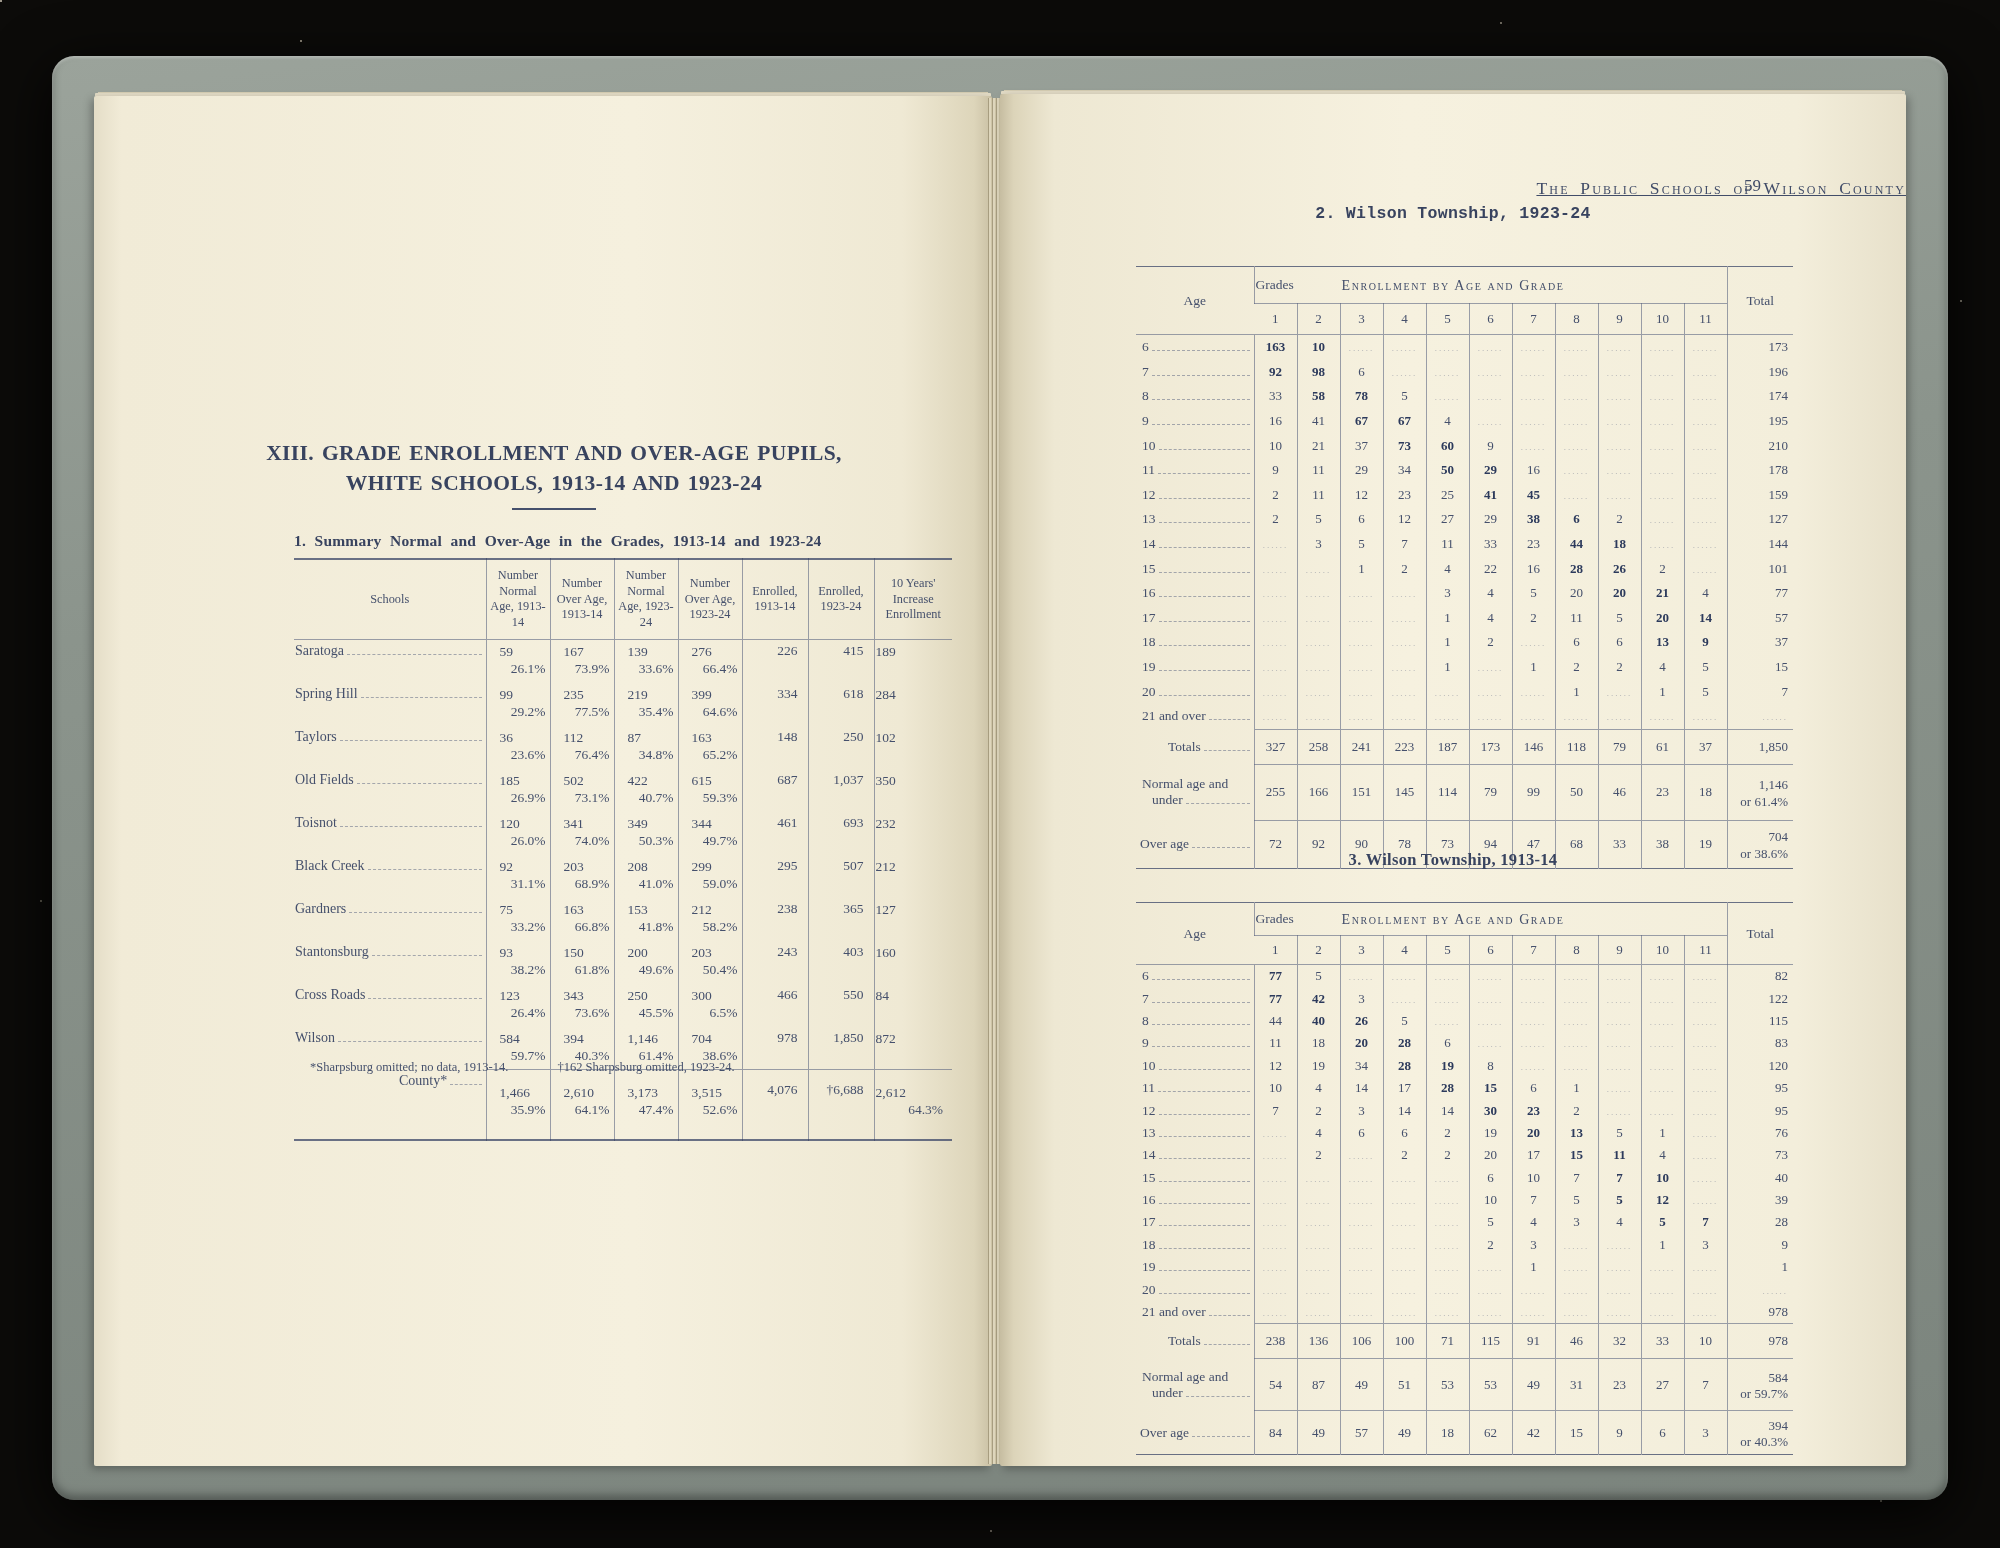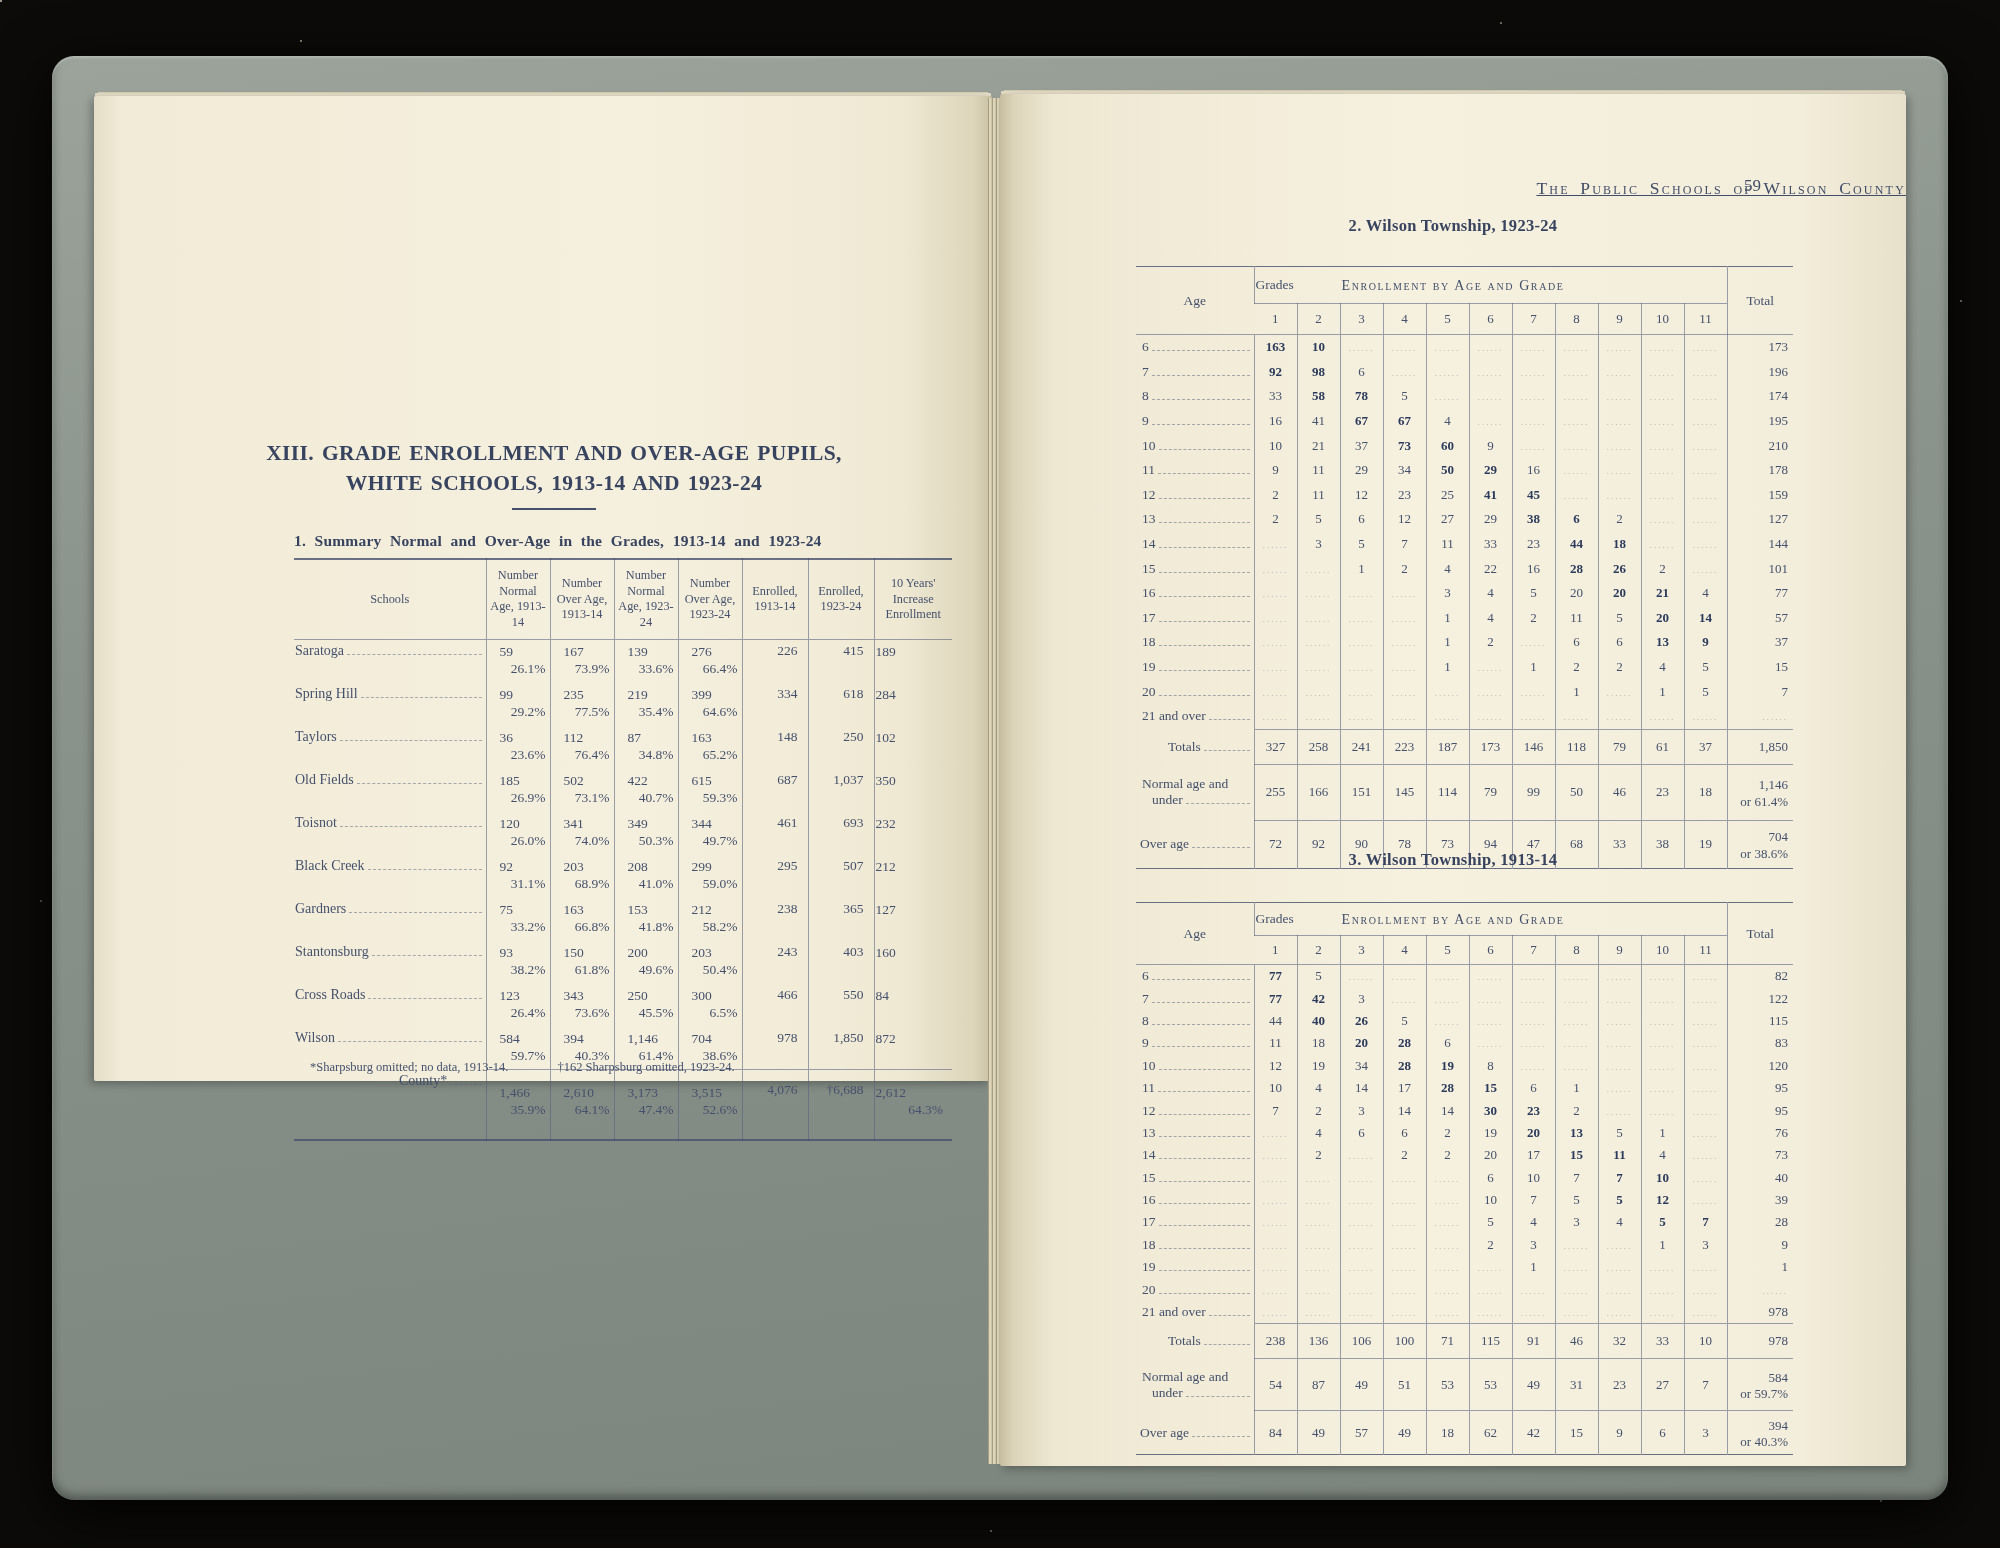--- a/index.html
+++ b/index.html
@@ -18,21 +18,21 @@
   .speckles{position:absolute;width:2px;height:2px;border-radius:50%;background:#cfc9b8;
     box-shadow: 300px 40px 0 #b9b2a0, 1500px 22px 0 #8f8a7c, 1960px 300px 0 #a9a493,
       40px 900px 0 #7d7869, 1880px 1500px 0 #b5af9d, 990px 1530px 0 #8f8a7c, 120px 1490px 0 #6f6a5d;}
   .book{
     position:absolute;left:52px;top:56px;width:1896px;height:1444px;border-radius:22px;
     background:linear-gradient(173deg,#9ba39b 0%,#8b948c 35%,#7b847d 100%);
     box-shadow:inset 0 2px 3px rgba(255,255,255,.3), inset 0 -5px 10px rgba(0,0,0,.35), 0 14px 60px rgba(0,0,0,.9);
   }
   .page{position:absolute;border-radius:2px;}
   .left-page{
-    left:42px;top:40px;width:898px;height:985px;
+    left:42px;top:40px;width:898px;height:1370px;
     background:linear-gradient(90deg,#e4ddc7 0%,#f1ebd7 3%,#f5f0de 60%,#efe9d4 90%,#ddd5ba 98%,#c9c0a4 100%);
     box-shadow:-3px 3px 8px rgba(0,0,0,.28), 0 -4px 0 -1px #e3dcc6, 0 -8px 0 -4px #d5cdb2;
   }
   .right-page{
     left:948px;top:38px;width:906px;height:1372px;
     background:linear-gradient(90deg,#c6bda1 0%,#dcd4b9 1.5%,#eee8d3 6%,#f6f1df 45%,#f3eedb 88%,#e7e0ca 100%);
     box-shadow:3px 3px 8px rgba(0,0,0,.28), 0 -4px 0 -1px #e3dcc6, 0 -8px 0 -4px #d5cdb2;
   }
   .gutter{
     position:absolute;left:936px;top:42px;width:14px;height:1366px;
@@ -78,21 +78,21 @@
   
   .running-head{
     position:absolute;left:0;top:84px;width:100%;text-align:right;
     color:#414c68;font-variant:small-caps;font-size:17.5px;letter-spacing:2.2px;word-spacing:4px;text-decoration:underline;
   }
   .page-number{position:absolute;left:744px;top:82px;font-size:17px;color:#414c68;}
   .tbl-caption{position:absolute;left:0;width:100%;text-align:center;
     color:#38435f;font-weight:bold;font-size:16.5px;letter-spacing:.3px;}
   .tbl-sub{position:absolute;left:0;width:100%;text-align:center;
     color:var(--ink);font-variant:small-caps;font-size:14px;letter-spacing:1.6px;margin-top:36px;}
-  .cap2{top:122px;} .sub2{top:148px;}
+  .cap2{top:110px;font-family:Liberation Mono, monospace;} .sub2{top:148px;}
   .cap3{top:756px;} .sub3{top:782px;}
   #table2-host{position:absolute;left:136px;top:172px;}
   #table3-host{position:absolute;left:136px;top:808px;}
   .age-table{border-collapse:collapse;table-layout:fixed;color:var(--ink);font-size:13px;
     border-top:1.5px solid var(--line2);border-bottom:1.5px solid var(--line2);}
   .age-table td{border-left:1px solid var(--line);overflow:hidden;vertical-align:middle;}
   .age-table tr td:first-child{border-left:none;}
   .hage,.htotal{font-size:13.5px;text-align:center;border-bottom:1px solid var(--line);}
   .hgrades{font-size:13.5px;text-align:left;border-bottom:1px solid var(--line);}
   .t2 .hgrades{height:34px;} .t2 .hnum{height:28px;}

